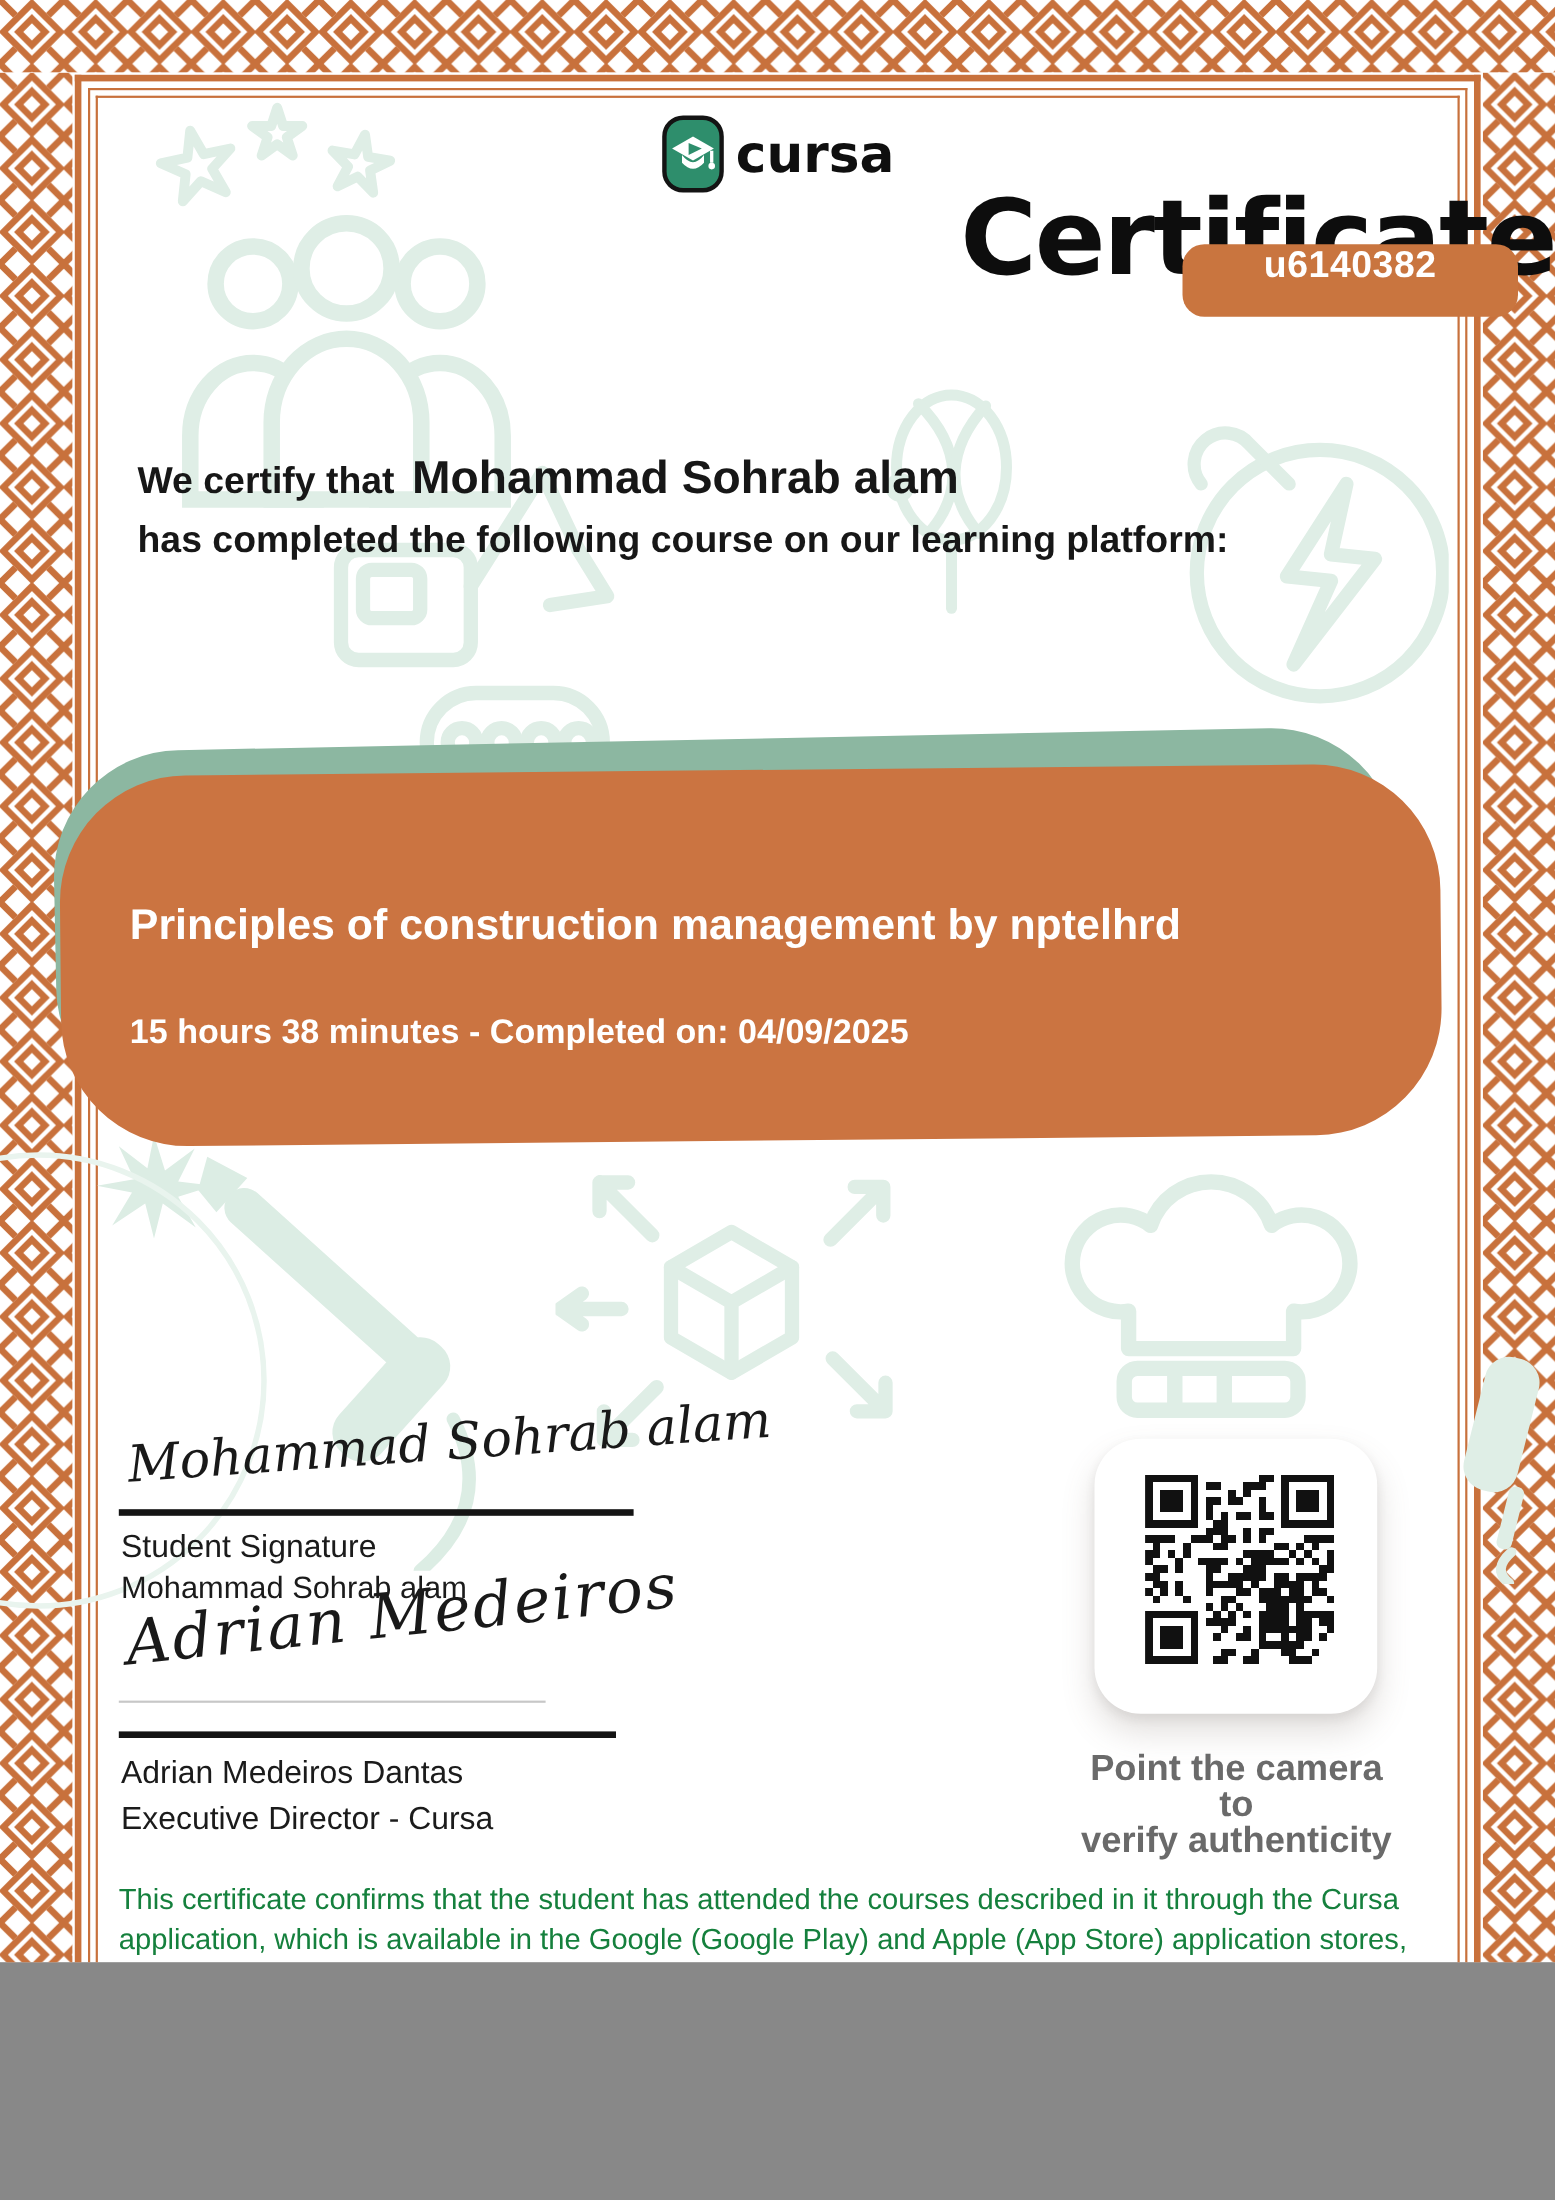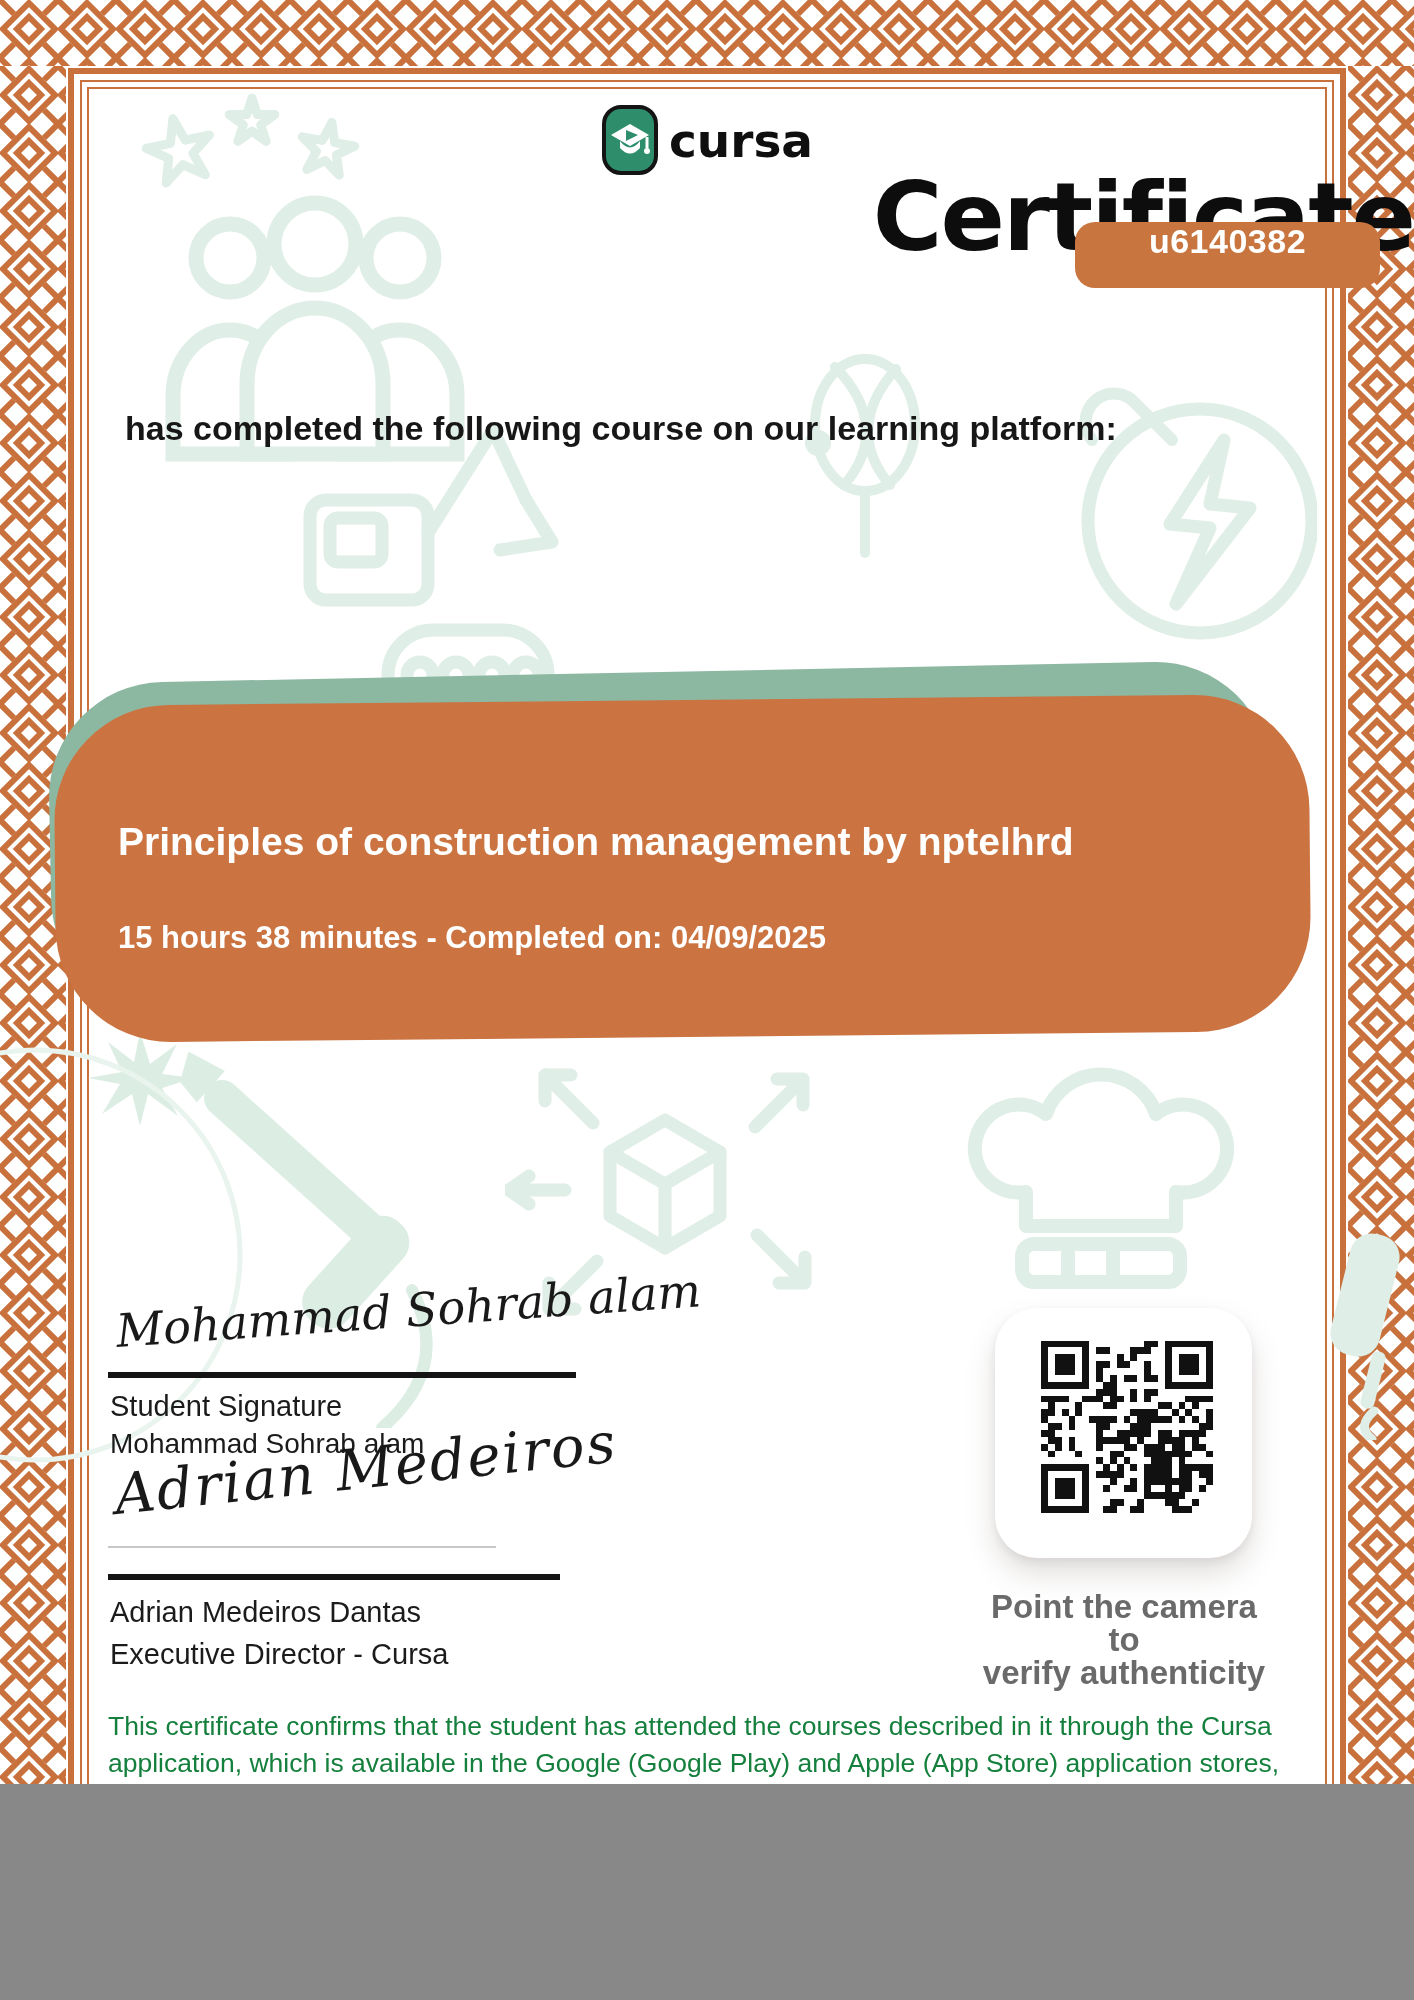--- a/index.html
+++ b/index.html
@@ -218,20 +218,23 @@
     <span class="brand-text">cursa</span>
   </div>
 
   <div class="abs cert-title">Certificate</div>
 
   <div class="abs id-badge">
     <span>u6140382</span>
   </div>
 
   <div class="abs intro">
+    <div class="l1">
+      <span>We certify that</span><span class="student">Mohammad Sohrab alam</span>
+    </div>
     <div class="l2">has completed the following course on our learning platform:</div>
   </div>
 
   <div class="blob blob-sage"></div>
   <div class="blob blob-orange"></div>
   <div class="abs course-title">Principles of construction management by nptelhrd</div>
   <div class="abs course-meta">15 hours 38 minutes - Completed on: 04/09/2025</div>
 
   <div class="sig-script sig-student-script">Mohammad Sohrab alam</div>
   <div class="sig-line sig-line-1"></div>

